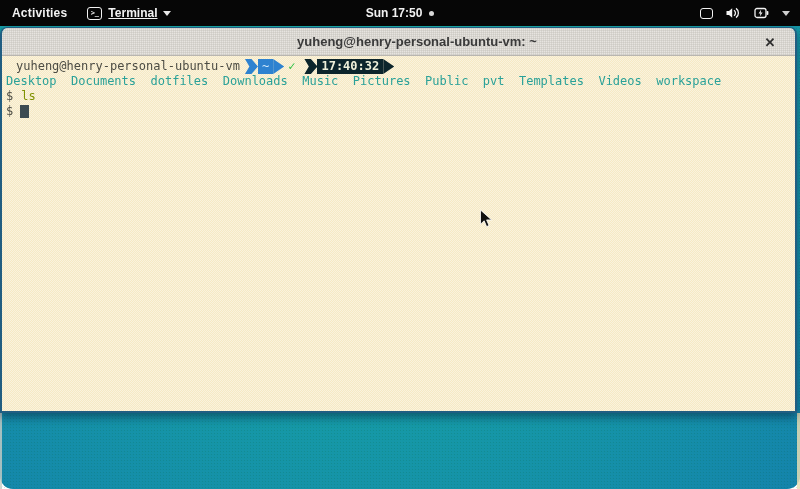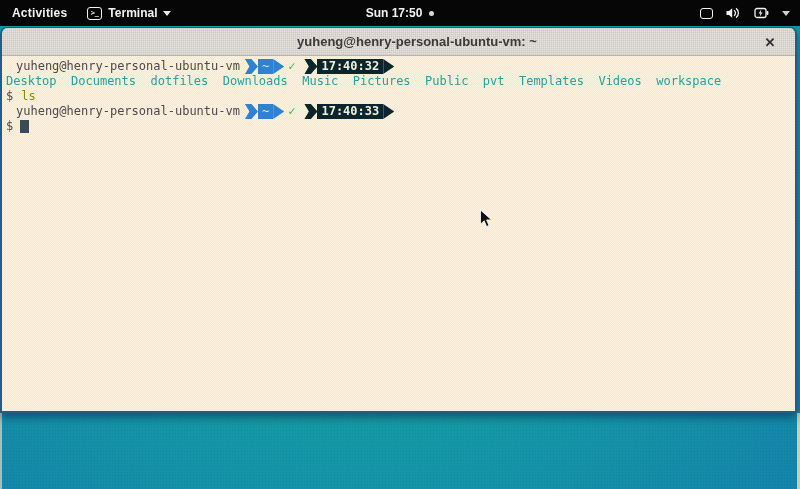--- a/index.html
+++ b/index.html
@@ -2,20 +2,21 @@
 <html><head>
 <meta charset="utf-8">
 <style>
   * { margin:0; padding:0; box-sizing:border-box; }
   html,body { width:800px; height:489px; overflow:hidden; }
   .screen {
     position:relative; width:800px; height:489px;
     background: radial-gradient(120% 230% at 46% -14%,
       #1cb7aa 0%, #16a2a4 34%, #1380ab 70%, #0f6190 100%);
     font-family:"Liberation Sans", sans-serif;
+    border-radius:13px;
   }
   
   .screen::before {
     content:""; position:absolute; inset:0; pointer-events:none;
     background-image:
       radial-gradient(rgba(10,90,50,.16) 1px, transparent 1px),
       radial-gradient(rgba(40,140,200,.12) 1px, transparent 1px);
     background-size:3px 3px, 3px 3px;
     background-position:0 0, 1px 2px;
   }
@@ -39,21 +40,21 @@
     padding:0 12px; height:100%; display:flex; align-items:center;
     font-weight:700; letter-spacing:.2px; cursor:default;
   }
   .app-menu { display:flex; align-items:center; gap:6px; padding:0 8px; height:100%; }
   .term-icon {
     width:15px; height:13px; border:1px solid #f2f2f2; border-radius:3px;
     display:flex; align-items:center; justify-content:center;
     font-family:"DejaVu Sans Mono", monospace; font-size:7px; line-height:1;
     color:#f2f2f2; font-weight:700;
   }
-  .app-name { font-weight:700; }
+  .app-name { font-weight:700;text-decoration:underline; }
   .tri-down {
     width:0; height:0; border-left:4px solid transparent;
     border-right:4px solid transparent; border-top:5px solid #e8e8e8;
     display:inline-block;
   }
   .tb-center {
     position:absolute; left:0; right:0; top:0; height:26px;
     display:flex; align-items:center; justify-content:center; gap:7px;
     font-weight:700; pointer-events:none;
   }
@@ -168,21 +169,20 @@
     <div class="titlebar">
       <span class="title-text">yuheng@henry-personal-ubuntu-vm: ~</span>
       <span class="close-btn">
           <span>✕</span>
         </span>
     </div>
     <div class="terminal">
       <div class="term-line"><span class="t-user">yuheng@henry-personal-ubuntu-vm</span><span class="pl pl-lead pl-blue"></span><span class="pl pl-body pl-blue t-cwd">~</span><span class="pl pl-tail pl-blue"></span><span class="t-check">✓</span><span class="pl pl-lead pl-dark"></span><span class="pl pl-body pl-dark t-time">17:40:32</span><span class="pl pl-tail pl-dark"></span></div>
       <div class="term-line ls-line">Desktop  Documents  dotfiles  Downloads  Music  Pictures  Public  pvt  Templates  Videos  workspace</div>
       <div class="term-line"><span class="t-dollar">$</span><span class="t-cmd">ls</span></div>
-      <div class="term-line"><span class="t-user">yuheng@henry-personal-ubuntu-vm</span><span class="pl pl-lead pl-blue"></span><span class="pl pl-body pl-blue t-cwd">~</span><span class="pl pl-tail pl-blue"></span><span class="t-check">✓</span><span class="pl pl-lead pl-dark"></span><span class="pl pl-body pl-dark t-time">17:40:33</span><span class="pl pl-tail pl-dark"></span></div>
       <div class="term-line"><span class="t-dollar">$</span><span class="block-cursor"></span></div>
     </div>
   </div>
 
   <div class="edge-strip-left"></div>
   <div class="edge-strip-right"></div>
 
   <svg class="pointer" width="14" height="20" viewBox="0 0 14 20">
     <path d="M1.5 1 L1.5 15.2 L5.2 11.8 L7.6 17.6 L10 16.5 L7.6 10.9 L12.6 10.9 Z" fill="#101010" stroke="#ffffff" stroke-width="0.8"></path>
   </svg>

